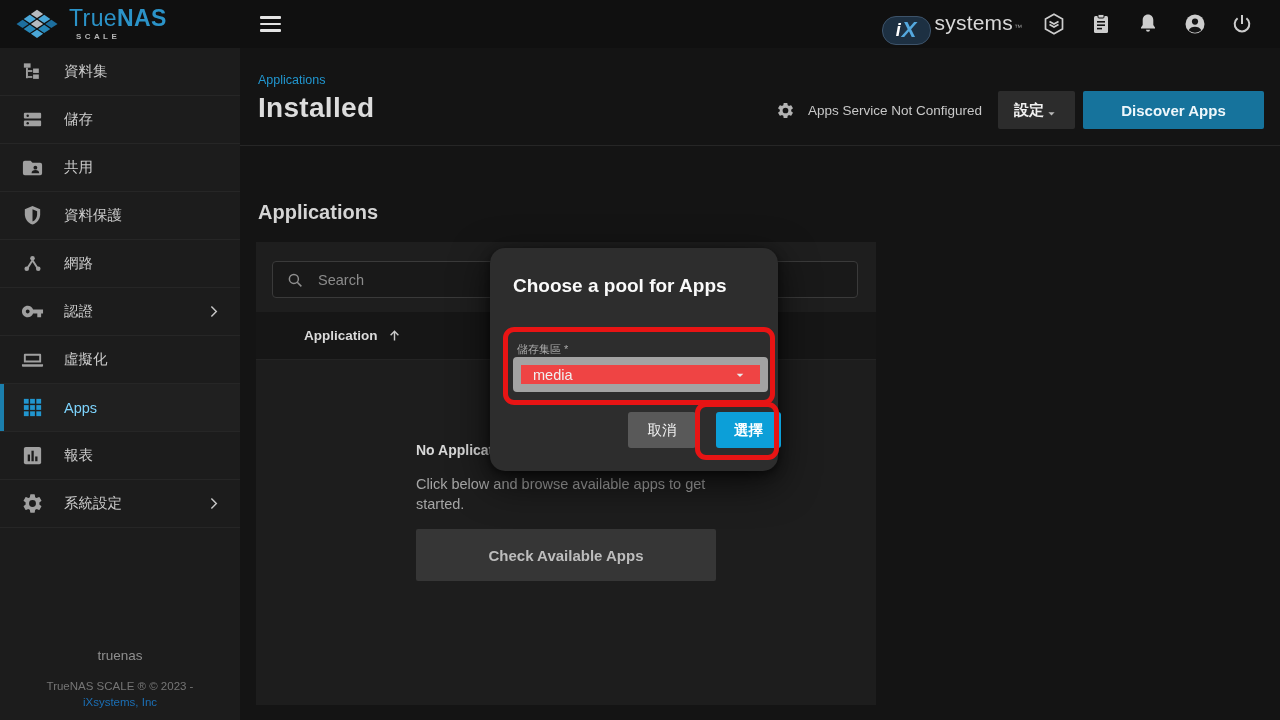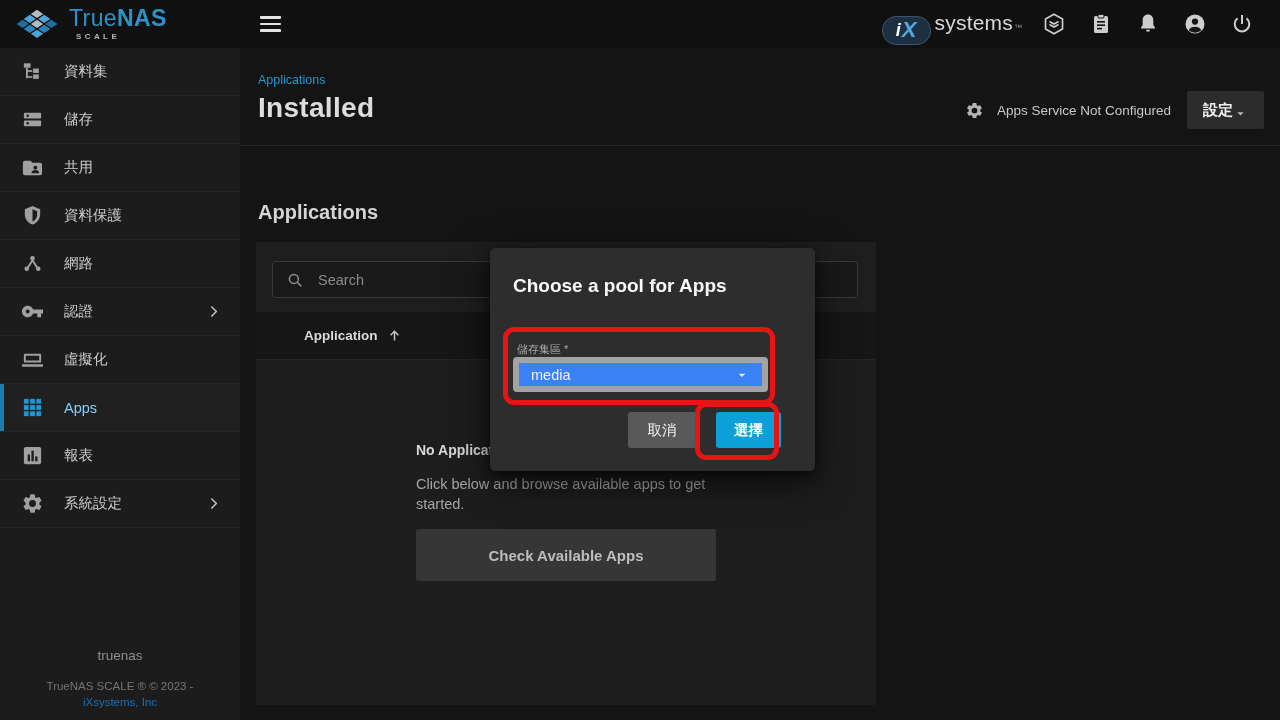--- a/index.html
+++ b/index.html
@@ -80,26 +80,26 @@
   .th-arrow{width:17px;height:17px;color:#c9c9c9;margin-left:8px;}
   .th-arrow svg{width:100%;height:100%;}
   .card-body{position:absolute;top:118px;left:0;right:0;bottom:0;background:#1d1d1d;}
   .empty{position:absolute;left:160px;top:82px;width:330px;}
   .empty-title{font-size:14px;font-weight:700;color:#d8d8d8;margin:0 0 16px 0;}
   .empty-line{font-size:14.5px;color:#a6a6a6;line-height:20px;margin:0;}
   .btn-check{margin-top:15px;width:300px;height:52px;background:#363636;border:none;border-radius:2px;
              color:#bdbdbd;font-size:15px;font-weight:700;cursor:pointer;font-family:inherit;}
 
   
-  .modal{position:absolute;left:490px;top:248px;width:325px;height:223px;background:#2d2d2d;border-radius:5px;
+  .modal{position:absolute;left:490px;top:248px;width:288px;height:223px;background:#2d2d2d;border-radius:15px;
          box-shadow:0 12px 38px rgba(0,0,0,.65),0 3px 10px rgba(0,0,0,.5);z-index:50;}
   .modal-title{position:absolute;left:23px;top:27px;font-size:19px;font-weight:700;color:#fafafa;}
   .pool-label{position:absolute;left:27px;top:94px;font-size:11px;color:#aaaaaa;}
   .pool-select{position:absolute;left:23px;top:109px;width:255px;height:35px;box-sizing:border-box;
-               background:#3b82f6;border:6px solid #a3a3a3;border-radius:4px;display:flex;align-items:center;
+               background:#ef4444;border:8px solid #a3a3a3;border-radius:4px;display:flex;align-items:center;
                padding:0 12px;cursor:pointer;}
   .pool-value{flex:1;font-size:14.5px;color:#f0f0f0;}
   .pool-caret{width:16px;height:16px;color:#eaeaea;}
   .pool-caret svg{width:100%;height:100%;}
   .btn-cancel{position:absolute;left:138px;top:164px;width:68px;height:36px;background:#595959;border:none;
               border-radius:3px;color:#f2f2f2;font-size:14.5px;cursor:pointer;font-family:inherit;}
   .btn-choose{position:absolute;left:226px;top:164px;width:65px;height:36px;background:#0c9fd8;border:none;
               border-radius:3px;color:#ffffff;font-size:14.5px;font-weight:700;cursor:pointer;font-family:inherit;}
 
   
@@ -324,20 +324,21 @@
       </span>
       <span class="svc-text">Apps Service Not Configured</span>
       <button class="btn-settings">
         <span>設定</span>
         <span class="set-caret">
           <svg viewBox="0 0 24 24">
               <path fill="currentColor" d="M7 10l5 5 5-5z"></path>
             </svg>
         </span>
       </button>
+      <button class="btn-discover">Discover Apps</button>
     </div>
   </div>
 
   <div class="section-title">Applications</div>
 
   <section class="card">
     <div class="search-field">
       <span class="search-icon">
         <svg viewBox="0 0 24 24" fill="none" stroke="currentColor" stroke-width="2">
             <circle cx="10.5" cy="10.5" r="6"></circle>

